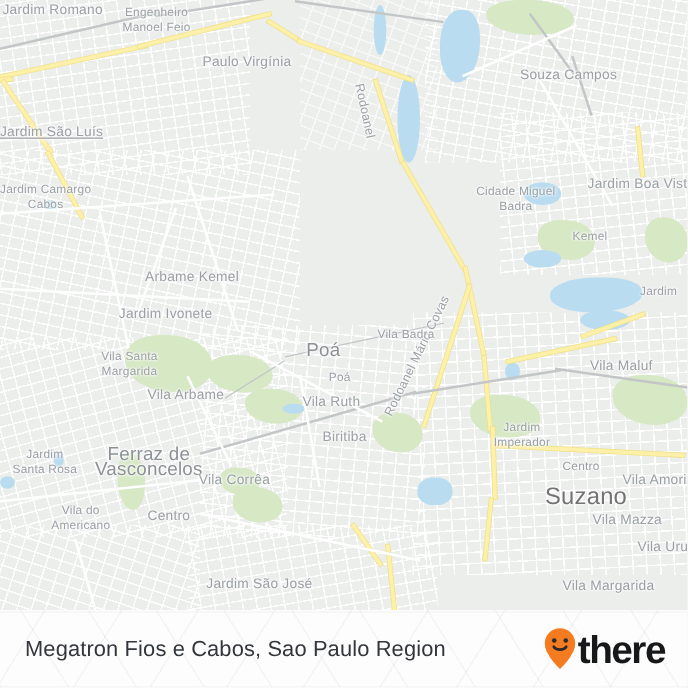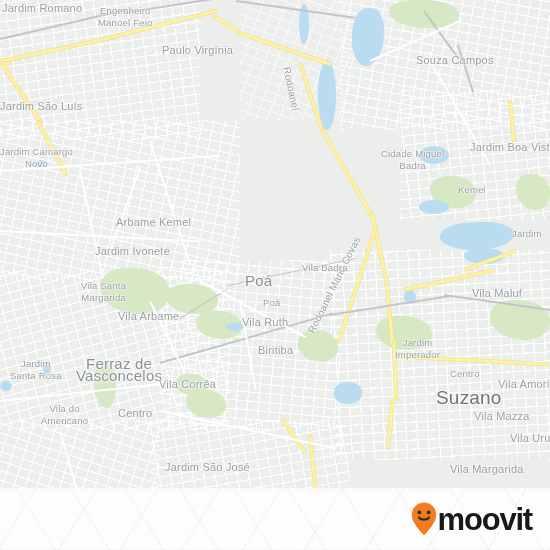--- a/index.html
+++ b/index.html
@@ -198,26 +198,26 @@
 
     <div class="lbl road-lbl" style="left:292px;top:66px;transform:rotate(78deg);transform-origin:left top;">Rodoanel</div>
     <div class="lbl road-lbl" style="left:306px;top:330px;transform:rotate(-64deg);transform-origin:left top;">Rodoanel Mário Covas</div>
 
     <div id="labels">
         <div class="lbl md" style="left: 2px; top: 2px;">Jardim Romano</div>
         <div class="lbl sm two" style="left: 98px; top: 5px;">Engenheiro
 Manoel Feio</div>
         <div class="lbl md" style="left: 162px; top: 44px;">Paulo Virgínia</div>
         <div class="lbl md" style="left: 416px; top: 54px;">Souza Campos</div>
-        <div class="lbl md" style="left: 0px; top: 100px;">Jardim São Luís</div>
+        <div class="lbl md" style="left: 0px; top: 100px; text-decoration: underline;">Jardim São Luís</div>
         <div class="lbl sm two" style="left: 381px; top: 148px;">Cidade Miguel
 Badra</div>
         <div class="lbl md" style="left: 470px; top: 141px;">Jardim Boa Vista</div>
         <div class="lbl sm two" style="left: 0px; top: 146px;">Jardim Camargo
-Novo</div>
+Cabos</div>
         <div class="lbl sm" style="left: 458px; top: 184px;">Kemel</div>
         <div class="lbl md" style="left: 116px; top: 216px;">Arbame Kemel</div>
         <div class="lbl sm" style="left: 512px; top: 228px;">Jardim</div>
         <div class="lbl md" style="left: 95px; top: 245px;">Jardim Ivonete</div>
         <div class="lbl sm" style="left: 302px; top: 262px;">Vila Badra</div>
         <div class="lbl lg" style="left: 245px; top: 272px;">Poá</div>
         <div class="lbl sm two" style="left: 81px; top: 280px;">Vila Santa
 Margarida</div>
         <div class="lbl sm" style="left: 263px; top: 297px;">Poá</div>
         <div class="lbl md" style="left: 472px; top: 287px;">Vila Maluf</div>
@@ -241,24 +241,25 @@
         <div class="lbl md" style="left: 510px; top: 432px;">Vila Urupês</div>
         <div class="lbl md" style="left: 450px; top: 463px;">Vila Margarida</div>
         <div class="lbl md" style="left: 165px; top: 461px;">Jardim São José</div>
       </div>
 
 
   </div>
 
   <div class="footer">
     <div class="footer-wm"></div>
+    <div class="footer-title">Megatron Fios e Cabos, Sao Paulo Region</div>
     <div class="brand">
       <svg width="26" height="34" viewBox="0 0 26 34">
         <path d="M13 0.6 C6.2 0.6 0.8 6 0.8 12.8 C0.8 20.5 9.2 29.5 13 33.2 C16.8 29.5 25.2 20.5 25.2 12.8 C25.2 6 19.8 0.6 13 0.6 Z" fill="#f47b20"></path>
         <circle cx="8.4" cy="10.4" r="1.85" fill="#2b2b2b"></circle>
         <circle cx="17.6" cy="10.4" r="1.85" fill="#2b2b2b"></circle>
         <path d="M8.0 15.4 C9.8 18.4 16.2 18.4 18.0 15.4" fill="none" stroke="#2b2b2b" stroke-width="2.1" stroke-linecap="round"></path>
       </svg>
-      <span class="brand-word">moovit</span>
+      <span class="brand-word">there</span>
     </div>
   </div>
 
 </div>
 
 </body></html>

